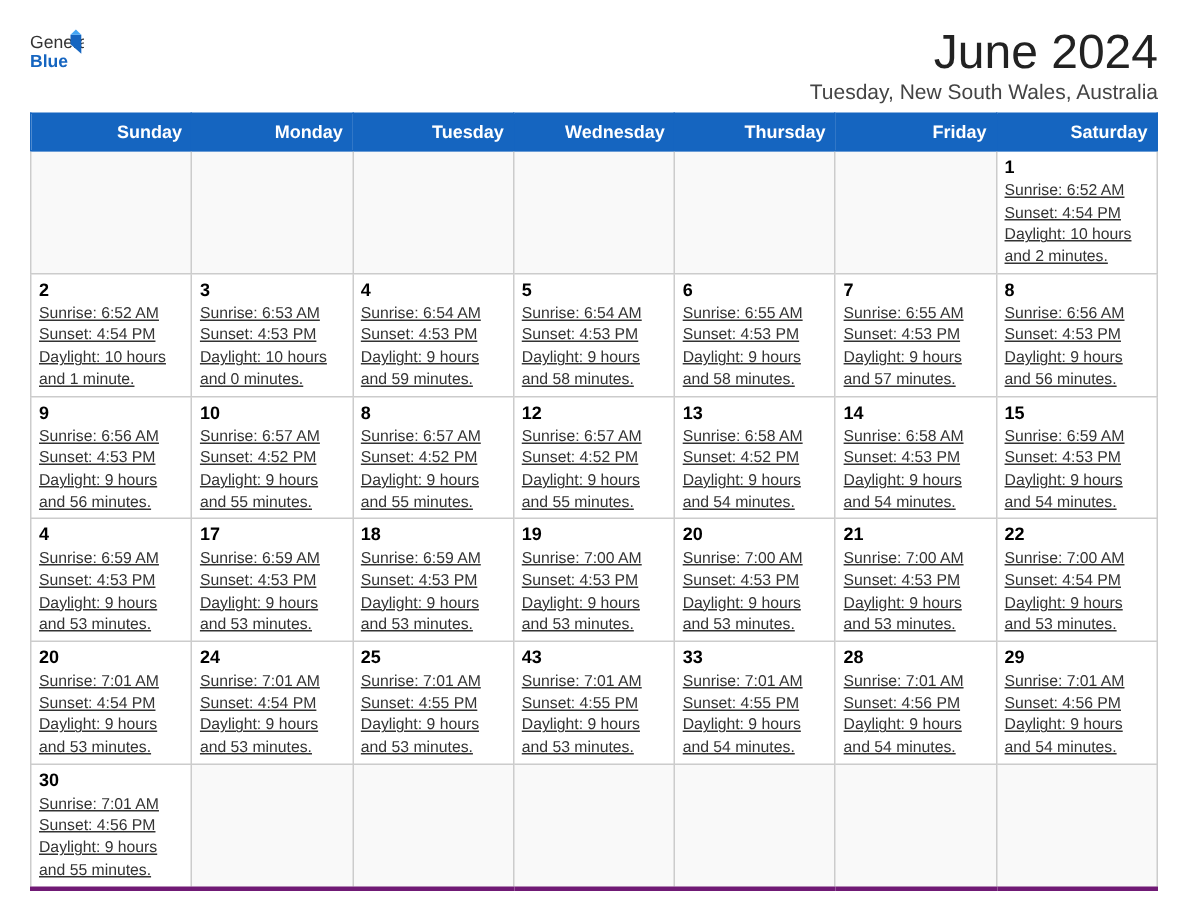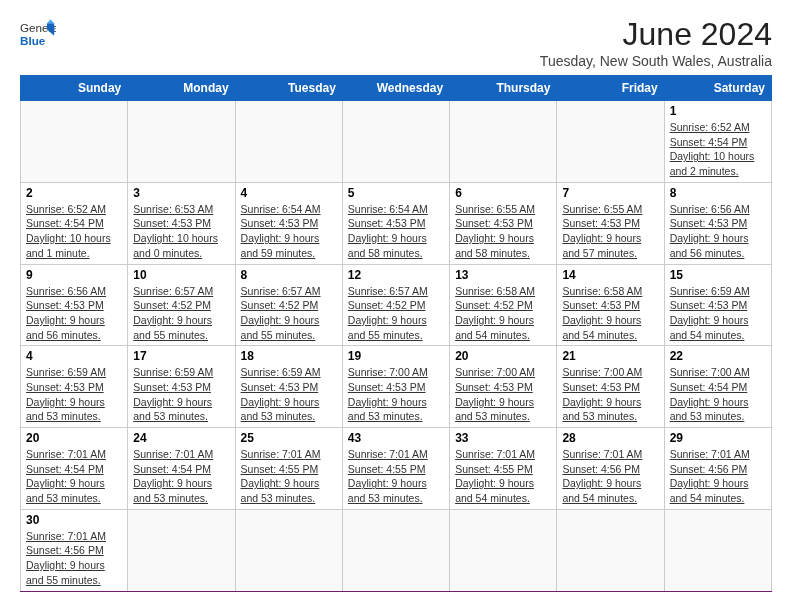--- a/index.html
+++ b/index.html
@@ -70,21 +70,21 @@
       display: block;
       margin-bottom: 2px;
     }
     .day-info {
       color: #333;
       font-size: 10.5px;
       line-height: 1.4;
       text-decoration: underline;
     }
     .last-row td {
-      border-bottom: 1px solid #701a75;
+      border-bottom: 3px solid #701a75;
     }
   </style>
 </head>
 <body>
 
 <div class="header">
   <div class="logo">
     <svg class="logo-icon" viewBox="0 0 40 40">
       <text x="0" y="18" font-size="13" font-family="Arial" fill="#333" font-weight="normal">General</text>
       <text x="0" y="32" font-size="13" font-family="Arial" fill="#1565c0" font-weight="bold">Blue</text>

